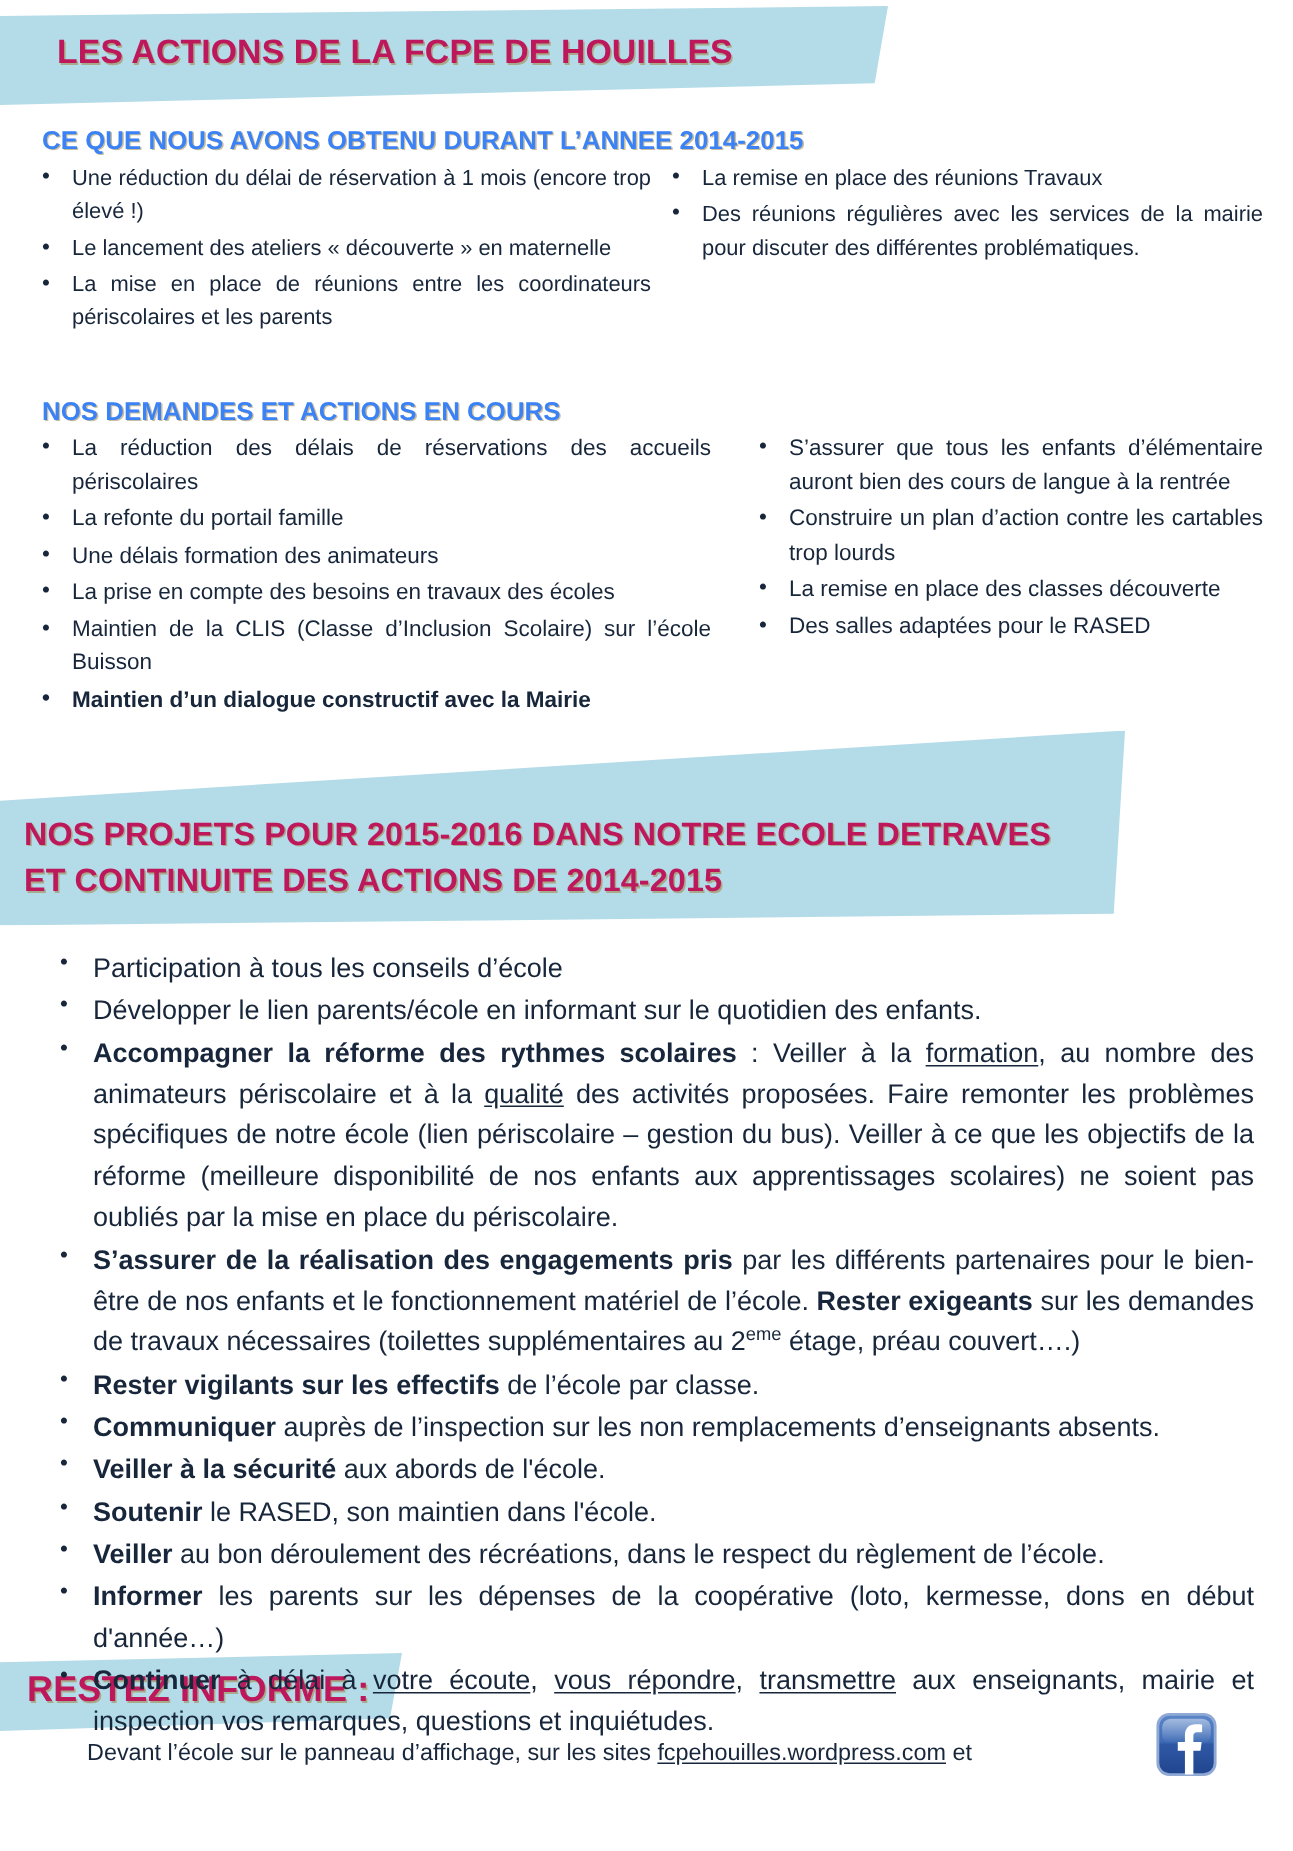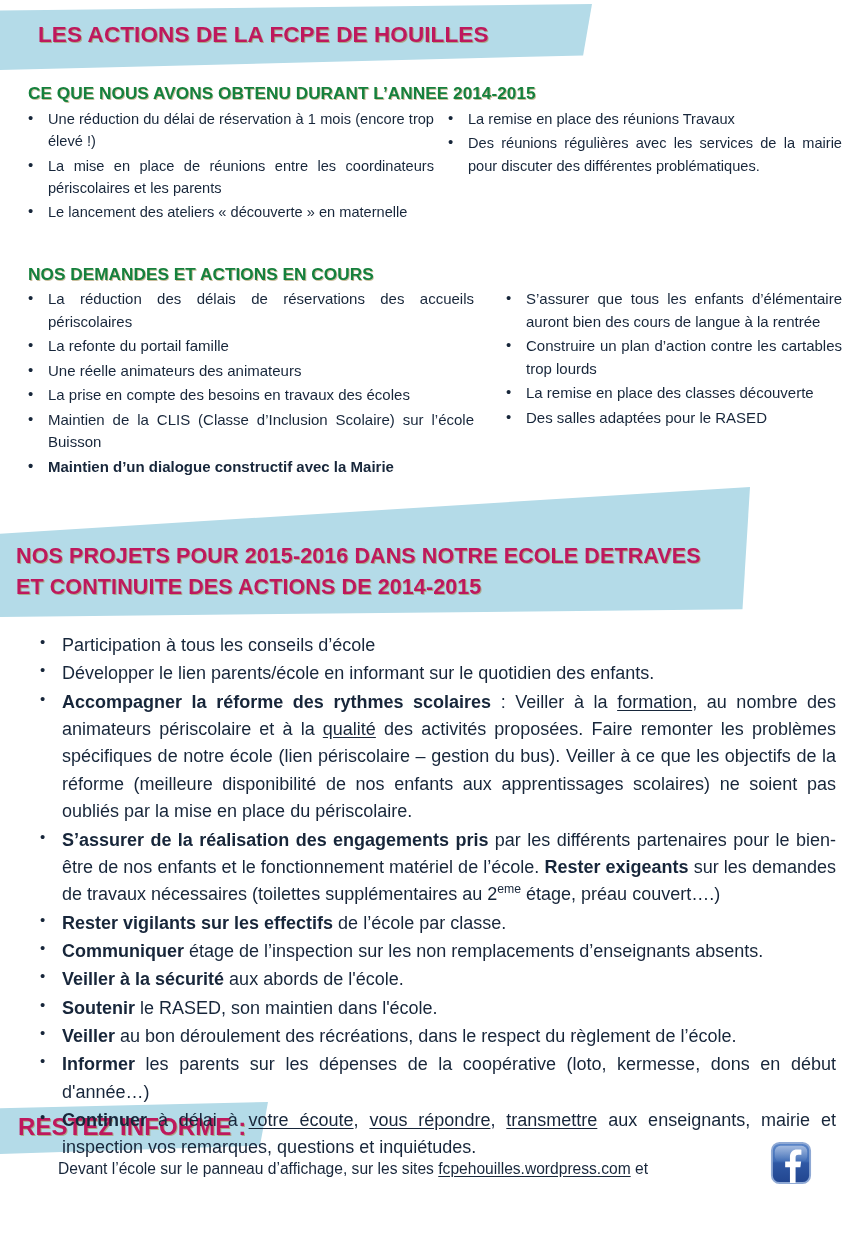--- a/index.html
+++ b/index.html
@@ -73,21 +73,21 @@
     font-size: 24px;
     padding-left: 18px;
     padding-bottom: 2px;
   }
 
   
   .section-heading {
     position: absolute;
     font-size: 17.2px;
     font-weight: bold;
-    color: #15803d;
+    color: #3b82f6;
     text-shadow: 0.9px 0.9px 0 rgba(150,125,60,.5);
     letter-spacing: .05px;
     z-index: 2;
   }
   #heading-obtenu { left: 28px; top: 83px; }
   #heading-demandes { left: 28px; top: 264px; }
 
   
   ul.bl {
     list-style: none;
@@ -177,40 +177,40 @@
 <div class="banner" id="banner-top">
   <div class="banner-title">LES ACTIONS DE LA FCPE DE HOUILLES</div>
 </div>
 
 <div class="section-heading" id="heading-obtenu">CE QUE NOUS AVONS OBTENU DURANT L’ANNEE 2014-2015</div>
 
 <div class="cols" id="cols-obtenu">
   <div class="col-left">
     <ul class="bl" id="obtenu-left-list">
         <li>Une réduction du délai de réservation à 1 mois (encore trop élevé !)</li>
+        <li>Le lancement des ateliers « découverte » en maternelle</li>
         <li>La mise en place de réunions entre les coordinateurs périscolaires et les parents</li>
-        <li>Le lancement des ateliers « découverte » en maternelle</li>
       </ul>
   </div>
   <div class="col-right">
     <ul class="bl" id="obtenu-right-list">
         <li>La remise en place des réunions Travaux</li>
         <li>Des réunions régulières avec les services de la mairie pour discuter des différentes problématiques.</li>
       </ul>
   </div>
 </div>
 
 <div class="section-heading" id="heading-demandes">NOS DEMANDES ET ACTIONS EN COURS</div>
 
 <div class="cols" id="cols-demandes">
   <div class="col-left">
     <ul class="bl" id="demandes-left-list">
         <li>La réduction des délais de réservations des accueils périscolaires</li>
         <li>La refonte du portail famille</li>
-        <li>Une réelle animateurs des animateurs</li>
+        <li>Une délais formation des animateurs</li>
         <li>La prise en compte des besoins en travaux des écoles</li>
         <li>Maintien de la CLIS (Classe d’Inclusion Scolaire) sur l’école Buisson</li>
         <li style="font-weight: bold; text-align: left;">Maintien d’un dialogue constructif avec la Mairie</li>
       </ul>
   </div>
   <div class="col-right">
     <ul class="bl" id="demandes-right-list">
         <li>S’assurer que tous les enfants d’élémentaire auront bien des cours de langue à la rentrée</li>
         <li>Construire un plan d’action contre les cartables trop lourds</li>
         <li>La remise en place des classes découverte</li>
@@ -224,21 +224,21 @@
 ET CONTINUITE DES ACTIONS DE 2014-2015</div>
 </div>
 
 <div id="list-projets">
   <ul class="bl" id="projets-list">
       <li><span>Participation à tous les conseils d’école</span></li>
       <li><span>Développer le lien parents/école en informant sur le quotidien des enfants.</span></li>
       <li><b>Accompagner la réforme des rythmes scolaires</b><span> : Veiller à la </span><u>formation</u><span>, au nombre des animateurs périscolaire et à la </span><u>qualité</u><span> des activités proposées. Faire remonter les problèmes spécifiques de notre école (lien périscolaire – gestion du bus). Veiller à ce que les objectifs de la réforme (meilleure disponibilité de nos enfants aux apprentissages scolaires) ne soient pas oubliés par la mise en place du périscolaire.</span></li>
       <li><b>S’assurer de la réalisation des engagements pris</b><span> par les différents partenaires pour le bien-être de nos enfants et le fonctionnement matériel de l’école. </span><b>Rester exigeants</b><span> sur les demandes de travaux nécessaires (toilettes supplémentaires au 2</span><sup>eme</sup><span> étage, préau couvert….)</span></li>
       <li><b>Rester vigilants sur les effectifs</b><span> de l’école par classe.</span></li>
-      <li><b>Communiquer</b><span> étage de l’inspection sur les non remplacements d’enseignants absents.</span></li>
+      <li><b>Communiquer</b><span> auprès de l’inspection sur les non remplacements d’enseignants absents.</span></li>
       <li><b>Veiller à la sécurité</b><span> aux abords de l'école.</span></li>
       <li><b>Soutenir</b><span> le RASED, son maintien dans l'école.</span></li>
       <li><b>Veiller</b><span> au bon déroulement des récréations, dans le respect du règlement de l’école.</span></li>
       <li><b>Informer</b><span> les parents sur les dépenses de la coopérative (loto, kermesse, dons en début d'année…)</span></li>
       <li><b>Continuer</b><span> à délai à </span><u>votre écoute</u><span>, </span><u>vous répondre</u><span>, </span><u>transmettre</u><span> aux enseignants, mairie et inspection vos remarques, questions et inquiétudes.</span></li>
     </ul>
 </div>
 
 <div class="banner" id="banner-footer">
   <div class="banner-title">RESTEZ INFORME :</div>

